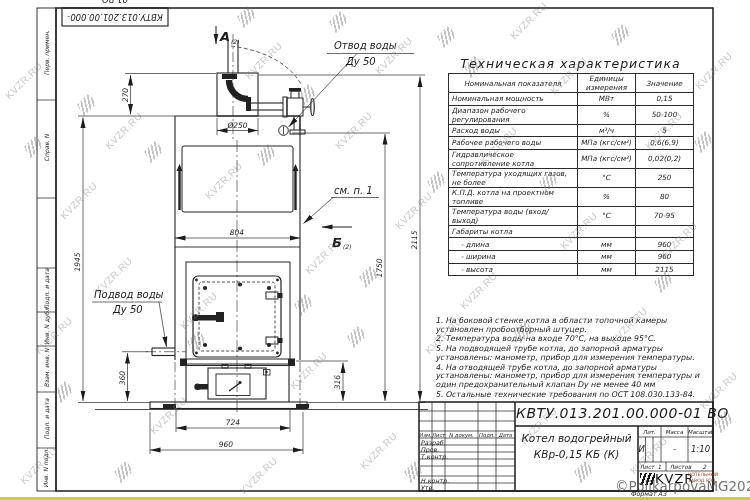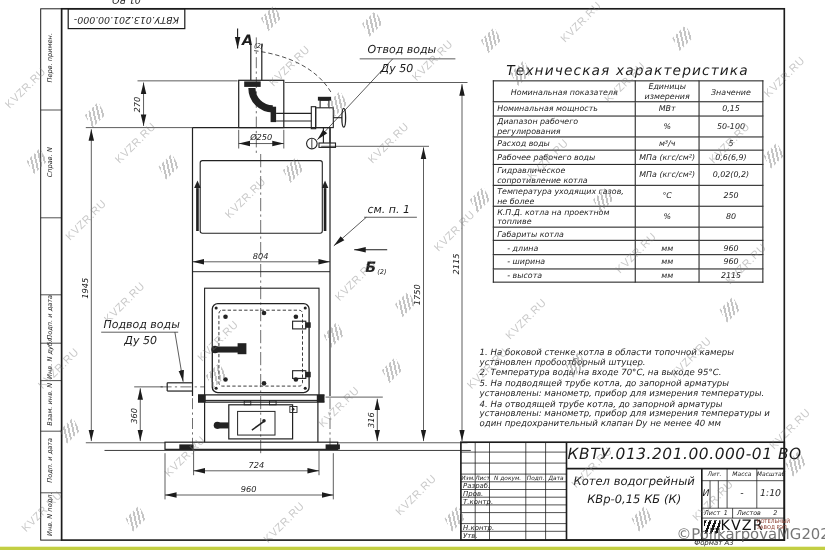--- a/index.html
+++ b/index.html
@@ -338,20 +338,25 @@
           <td>Температура уходящих газов, не более</td>
           <td class="c">°С</td>
           <td class="c">250</td>
         </tr>
     <tr>
           <td>К.П.Д. котла на проектном топливе</td>
           <td class="c">%</td>
           <td class="c">80</td>
         </tr>
     <tr>
+          <td>Температура воды (вход/выход)</td>
+          <td class="c">°С</td>
+          <td class="c">70-95</td>
+        </tr>
+    <tr>
           <td>Габариты котла</td>
           <td class="c"></td>
           <td class="c"></td>
         </tr>
     <tr>
           <td>&nbsp;&nbsp;&nbsp;&nbsp;- длина</td>
           <td class="c">мм</td>
           <td class="c">960</td>
         </tr>
     <tr>
@@ -365,20 +370,21 @@
           <td class="c">2115</td>
         </tr>
   </tbody>
     </table>
 
   <div class="notes">
     <div>1. На боковой стенке котла в области топочной камеры установлен пробоотборный штуцер.</div>
     <div>2. Температура воды на входе 70°С, на выходе 95°С.</div>
     <div>5. На подводящей трубе котла, до запорной арматуры установлены: манометр, прибор для измерения температуры.</div>
     <div>4. На отводящей трубе котла, до запорной арматуры установлены: манометр, прибор для измерения температуры и один предохранительный клапан Dу не менее 40 мм</div>
+    <div>5. Остальные технические требования по ОСТ 108.030.133-84.</div>
   </div>
 
   <div class="tb-text doc-num">КВТУ.013.201.00.000-01 ВО</div>
   <div class="tb-text prod">
     <div>Котел водогрейный</div>
     <div>КВр-0,15 КБ (К)</div>
   </div>
   <div class="tb-text tb-small" style="left:419px;top:431.5px;width:13px;text-align:center;">Изм.</div>
   <div class="tb-text tb-small" style="left:432px;top:431.5px;width:13px;text-align:center;">Лист</div>
   <div class="tb-text tb-small" style="left:445px;top:431.5px;width:33px;text-align:center;">N докум.</div>

